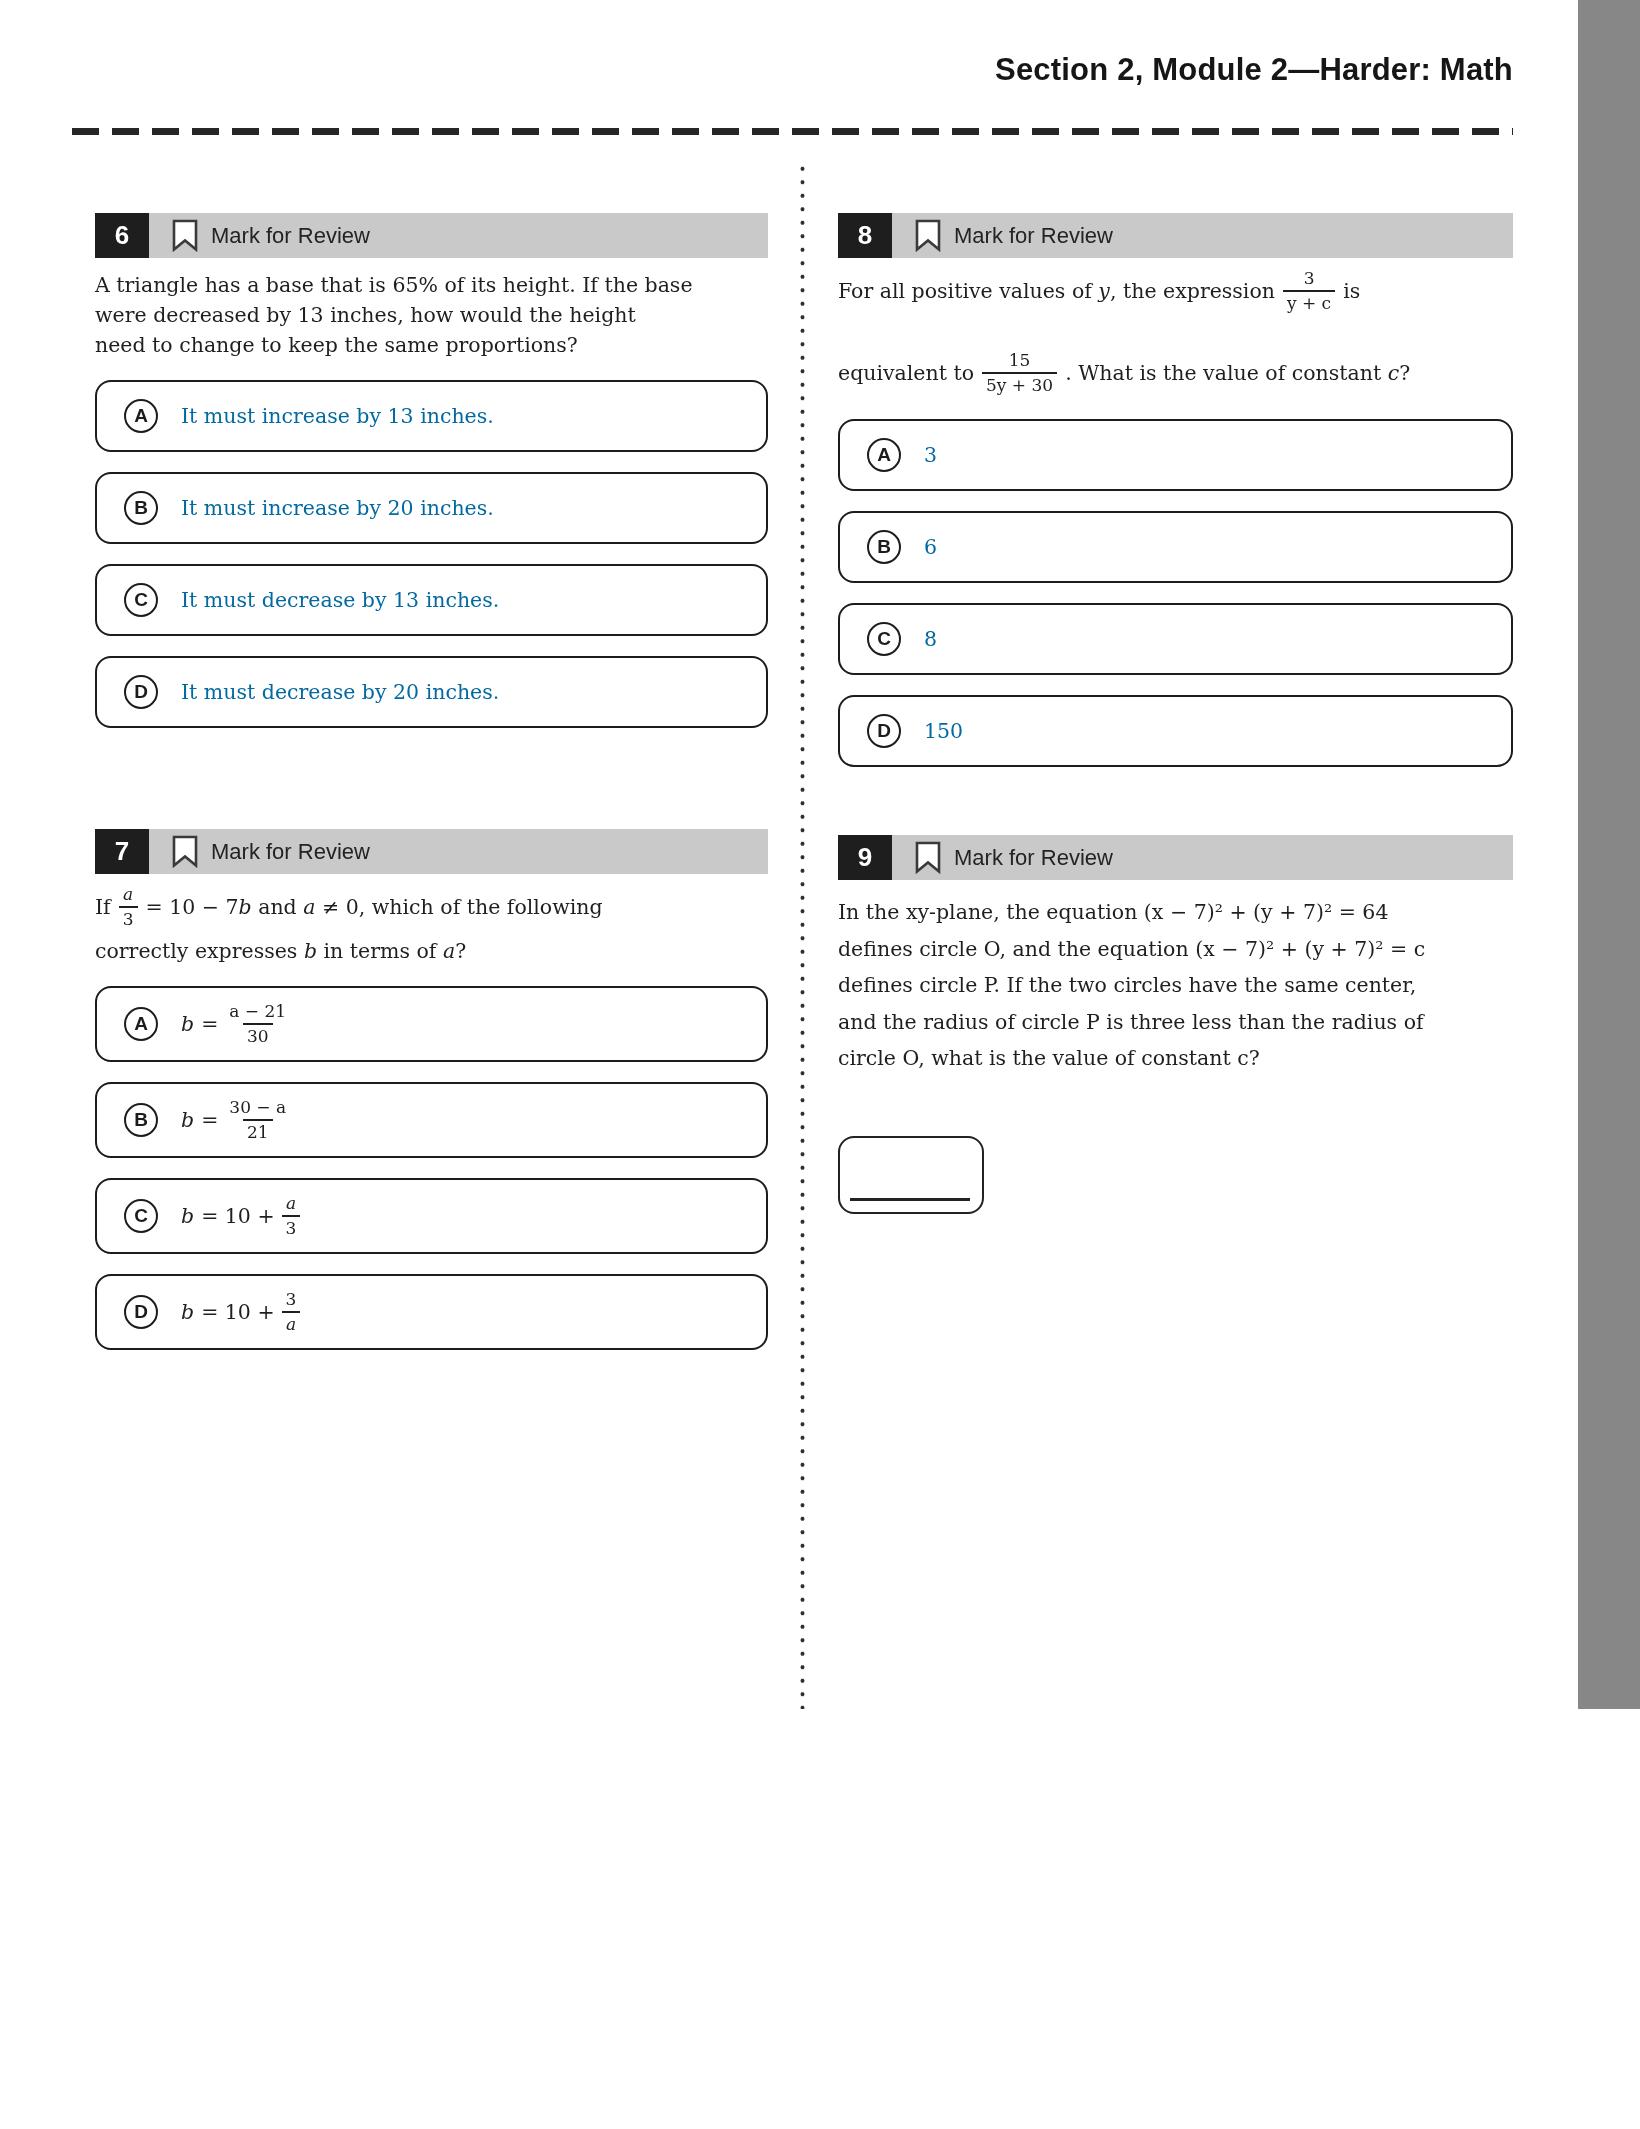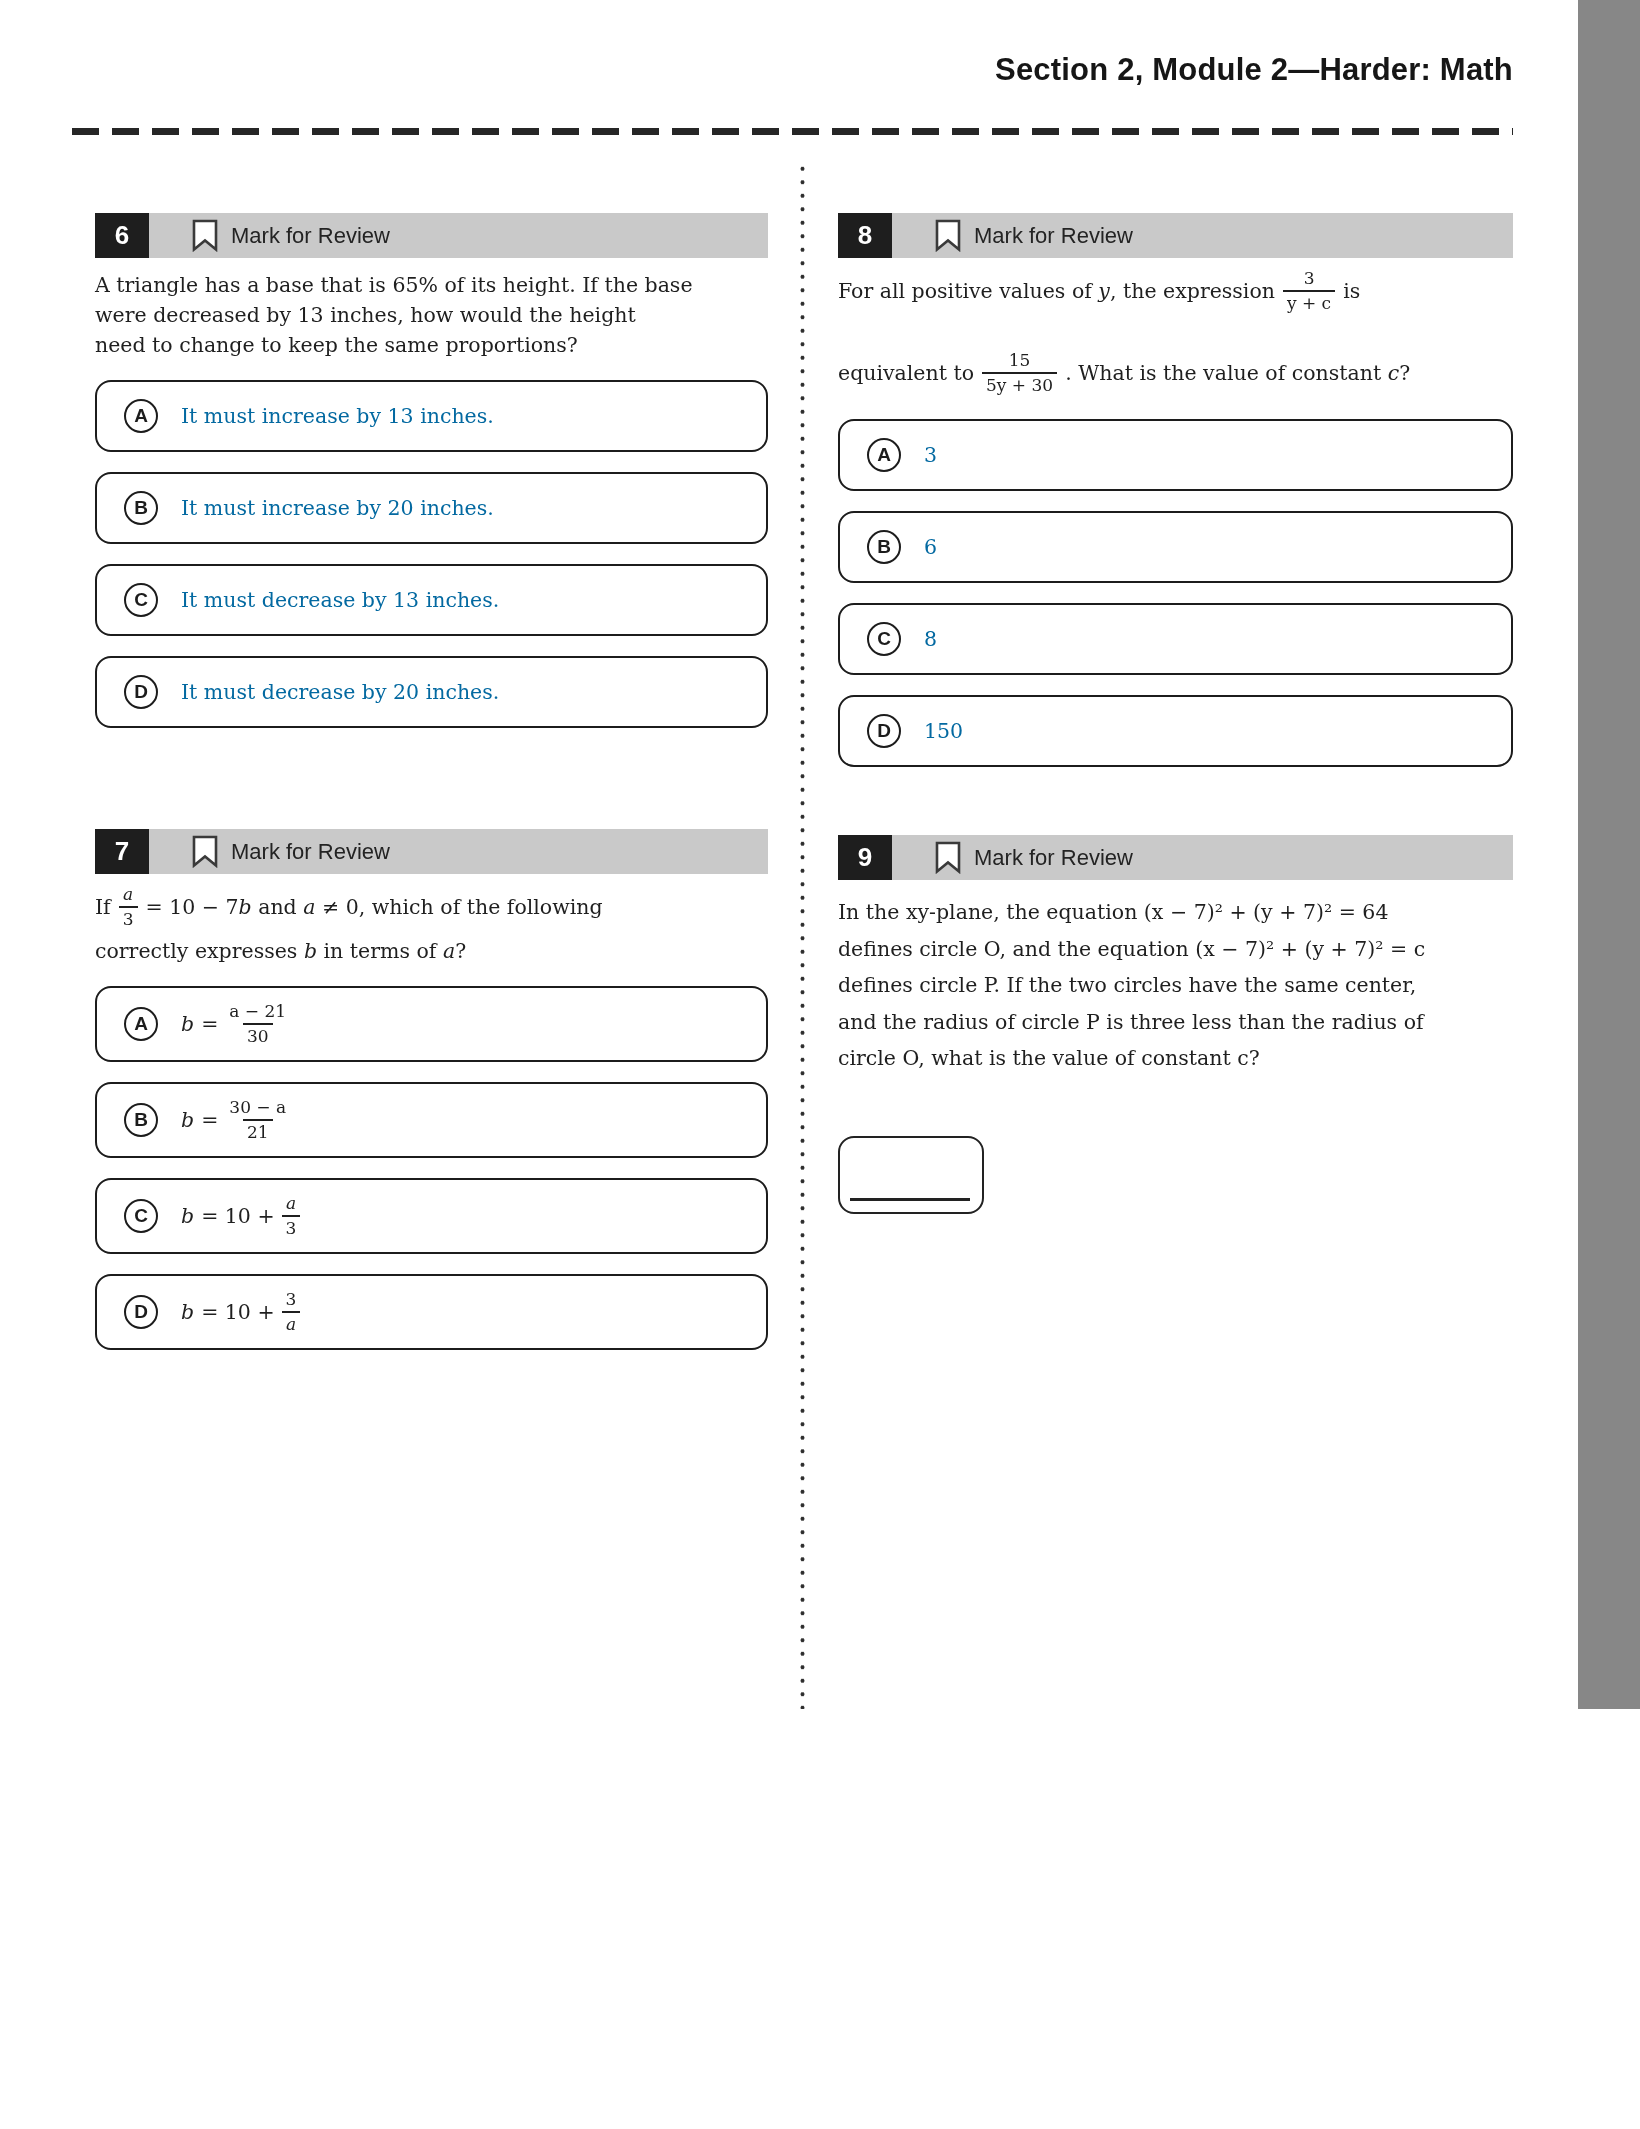--- a/index.html
+++ b/index.html
@@ -23,21 +23,21 @@
   
   .qblock { position: absolute; }
   #q6 { left: 95px; top: 213px; width: 673px; }
   #q7 { left: 95px; top: 829px; width: 673px; }
   #q8 { left: 838px; top: 213px; width: 675px; }
   #q9 { left: 838px; top: 835px; width: 675px; }
 
   .qheader { display: flex; height: 45px; }
   .qnum { width: 54px; background: #1e1e1e; color: #ffffff; display: flex; align-items: center;
     justify-content: center; font: 700 26px "Liberation Sans", sans-serif; }
-  .qbar { flex: 1; background: #c9c9c9; display: flex; align-items: center; padding-left: 43px; gap: 13px; }
+  .qbar { flex: 1; background: #c9c9c9; display: flex; align-items: center; padding-left: 23px; gap: 13px; }
   .bookmark svg { display: block; }
   .mark-label { font: 400 22px "Liberation Sans", sans-serif; color: #232323; }
 
   .qtext { font-family: "DejaVu Serif", serif; font-size: 20.5px; color: #1f1f1f; }
   #q6 .qtext { margin-top: 12px; }
   #q6 .qline { line-height: 30px; }
   #q9 .qtext { margin-top: 14px; }
   #q9 .qline { line-height: 36.5px; }
 
   .mline { display: flex; align-items: center; gap: 8px; margin-top: 32px; }

